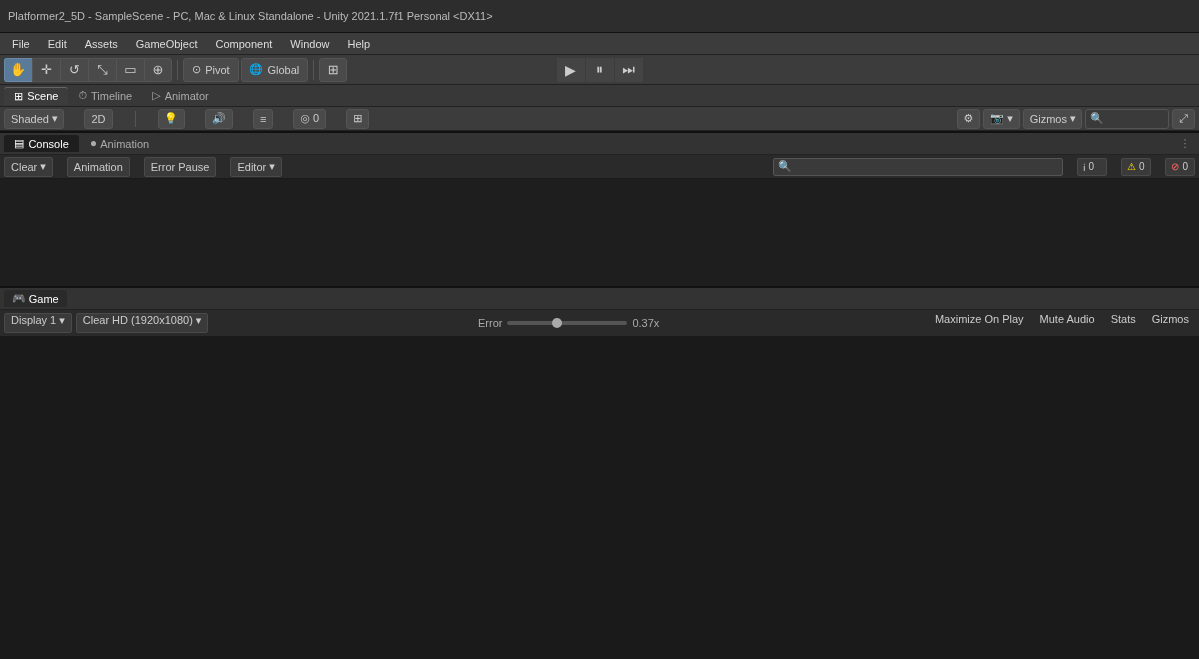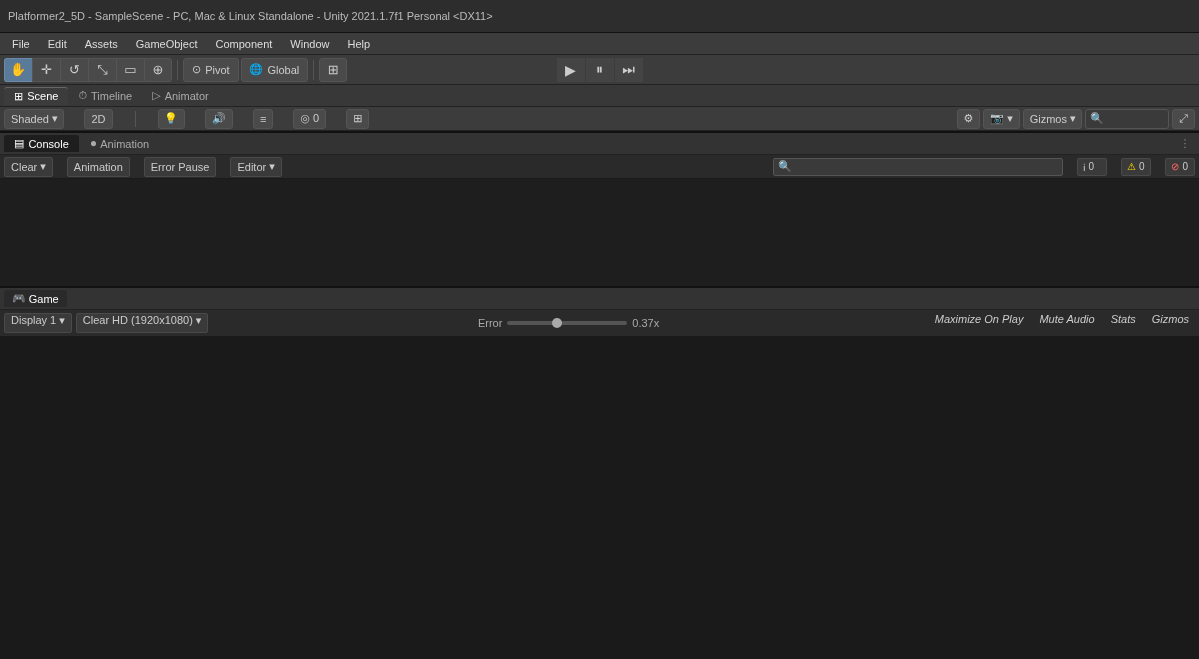--- a/index.html
+++ b/index.html
@@ -219,21 +219,21 @@
       font-size: 11px; color: #aaa;
     }
     .slider-track {
       width: 120px; height: 4px; background: #555; border-radius: 2px;
       position: relative; cursor: pointer;
     }
     .slider-thumb {
       width: 10px; height: 10px; background: #aaa; border-radius: 50%;
       position: absolute; top: -3px; left: 37%;
     }
-    .game-tb-right { display: flex; align-items: center; gap: 4px; font-style: italic; }
+    .game-tb-right { display: flex; align-items: center; gap: 4px; }
     .game-right-btn {
       height: 20px; padding: 0 6px;
       background: transparent; border: none;
       cursor: pointer; color: #ccc; font-size: 11px;
       border-radius: 2px;
     }
   </style>
 </head>
 <body>
 

